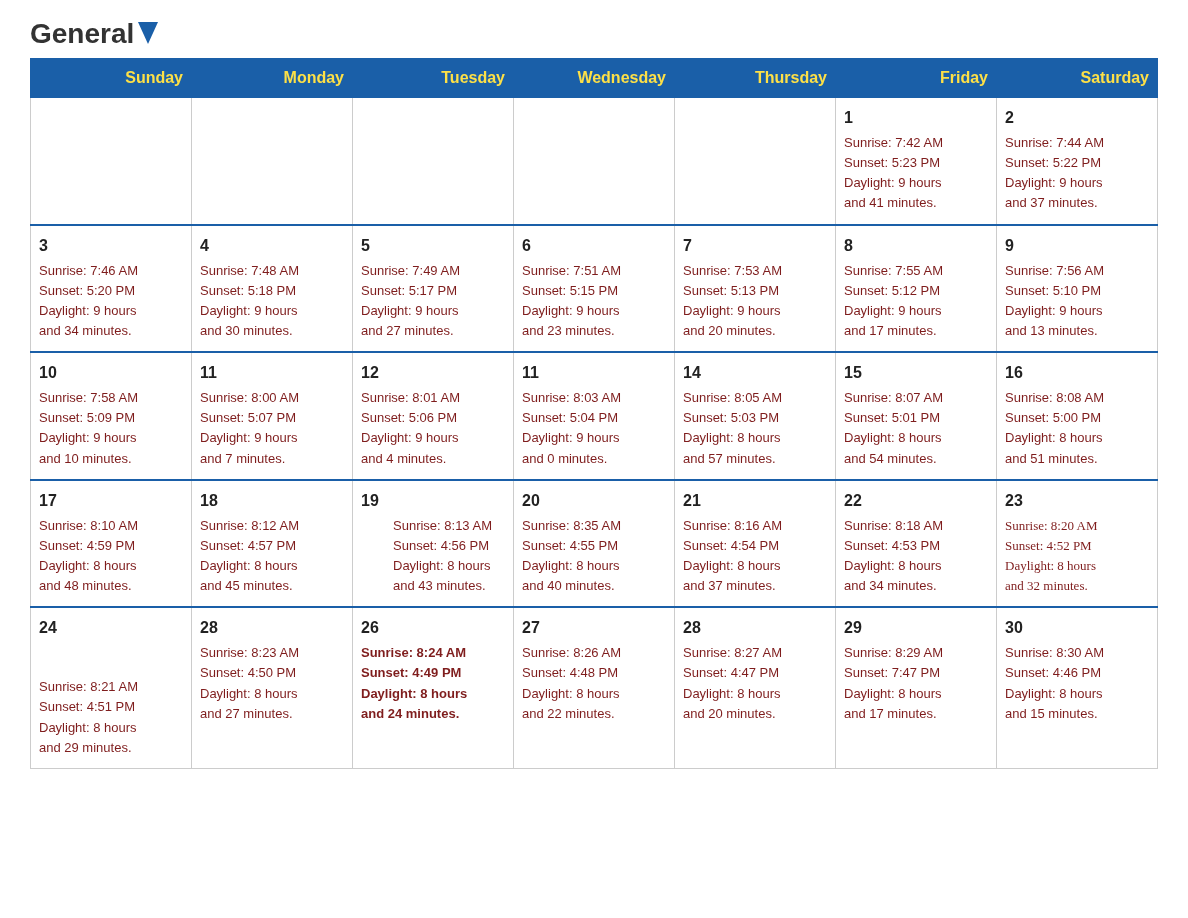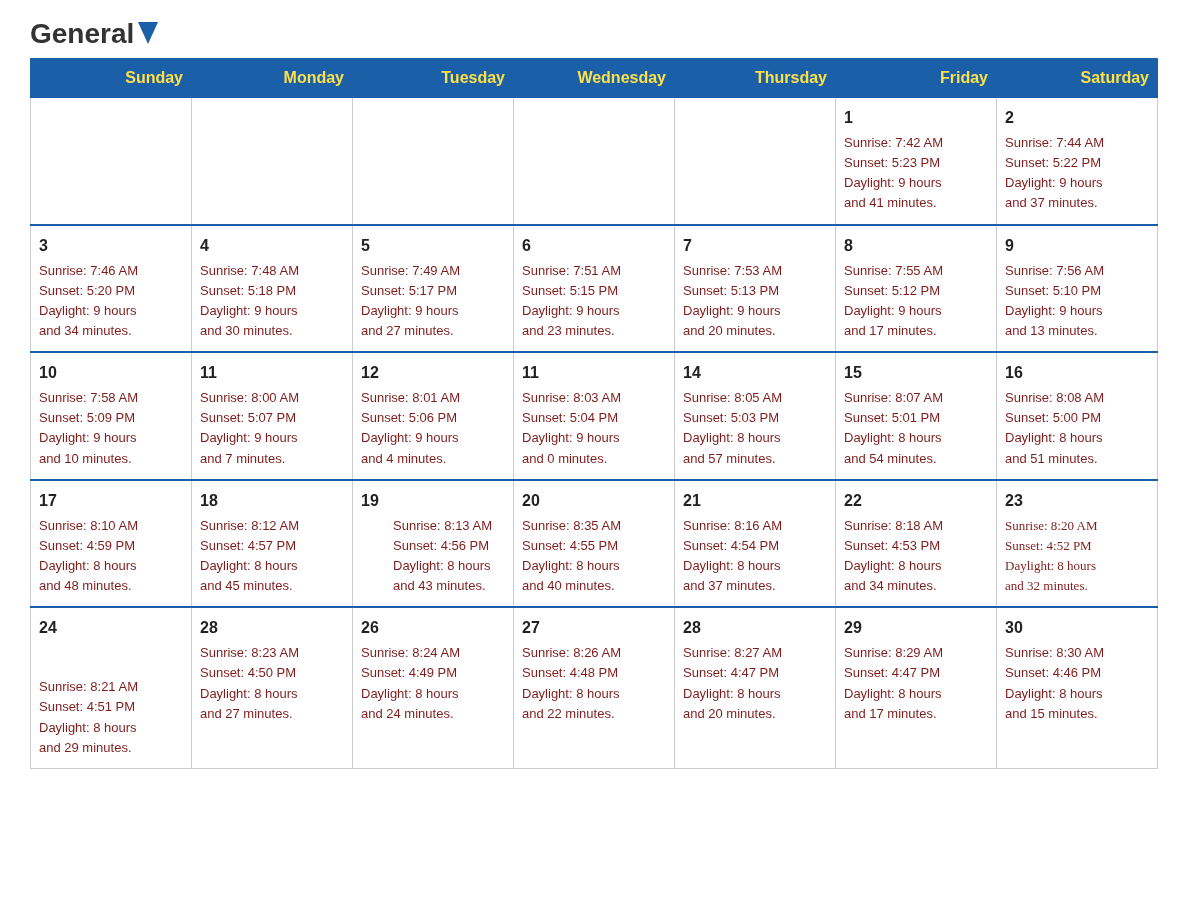--- a/index.html
+++ b/index.html
@@ -302,21 +302,21 @@
         </td>
         <td>
           <span class="day-num">28</span>
           <div class="day-info" style="white-space: pre-line;">Sunrise: 8:23 AM
 Sunset: 4:50 PM
 Daylight: 8 hours
 and 27 minutes.</div>
         </td>
         <td>
           <span class="day-num">26</span>
-          <div class="day-info" style="white-space: pre-line;">Sunrise: 8:24 AM
+          <div class="day-info" style="white-space: pre-line; font-weight: bold;">Sunrise: 8:24 AM
 Sunset: 4:49 PM
 Daylight: 8 hours
 and 24 minutes.</div>
         </td>
         <td>
           <span class="day-num">27</span>
           <div class="day-info" style="white-space: pre-line;">Sunrise: 8:26 AM
 Sunset: 4:48 PM
 Daylight: 8 hours
 and 22 minutes.</div>
@@ -324,21 +324,21 @@
         <td>
           <span class="day-num">28</span>
           <div class="day-info" style="white-space: pre-line;">Sunrise: 8:27 AM
 Sunset: 4:47 PM
 Daylight: 8 hours
 and 20 minutes.</div>
         </td>
         <td>
           <span class="day-num">29</span>
           <div class="day-info" style="white-space: pre-line;">Sunrise: 8:29 AM
-Sunset: 4:47 PM
+Sunset: 7:47 PM
 Daylight: 8 hours
 and 17 minutes.</div>
         </td>
         <td>
           <span class="day-num">30</span>
           <div class="day-info" style="white-space: pre-line;">Sunrise: 8:30 AM
 Sunset: 4:46 PM
 Daylight: 8 hours
 and 15 minutes.</div>
         </td>

